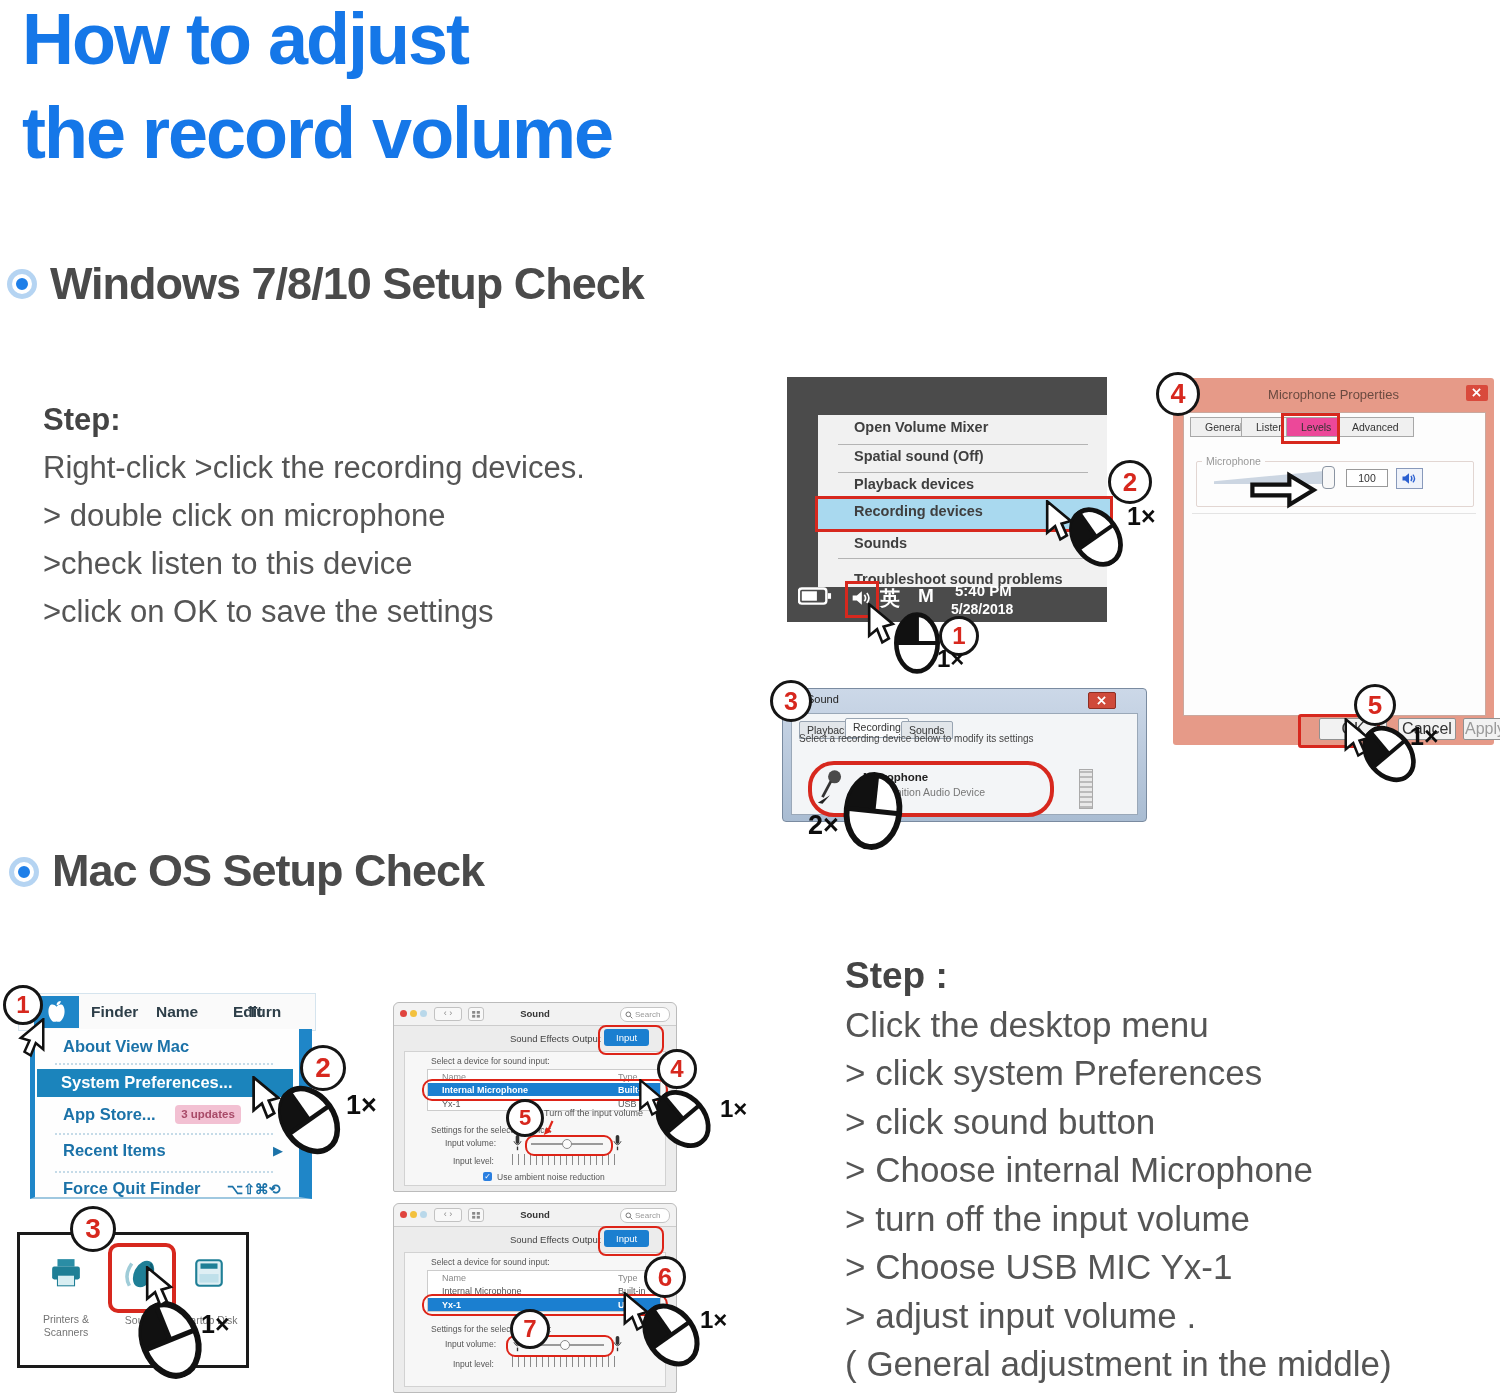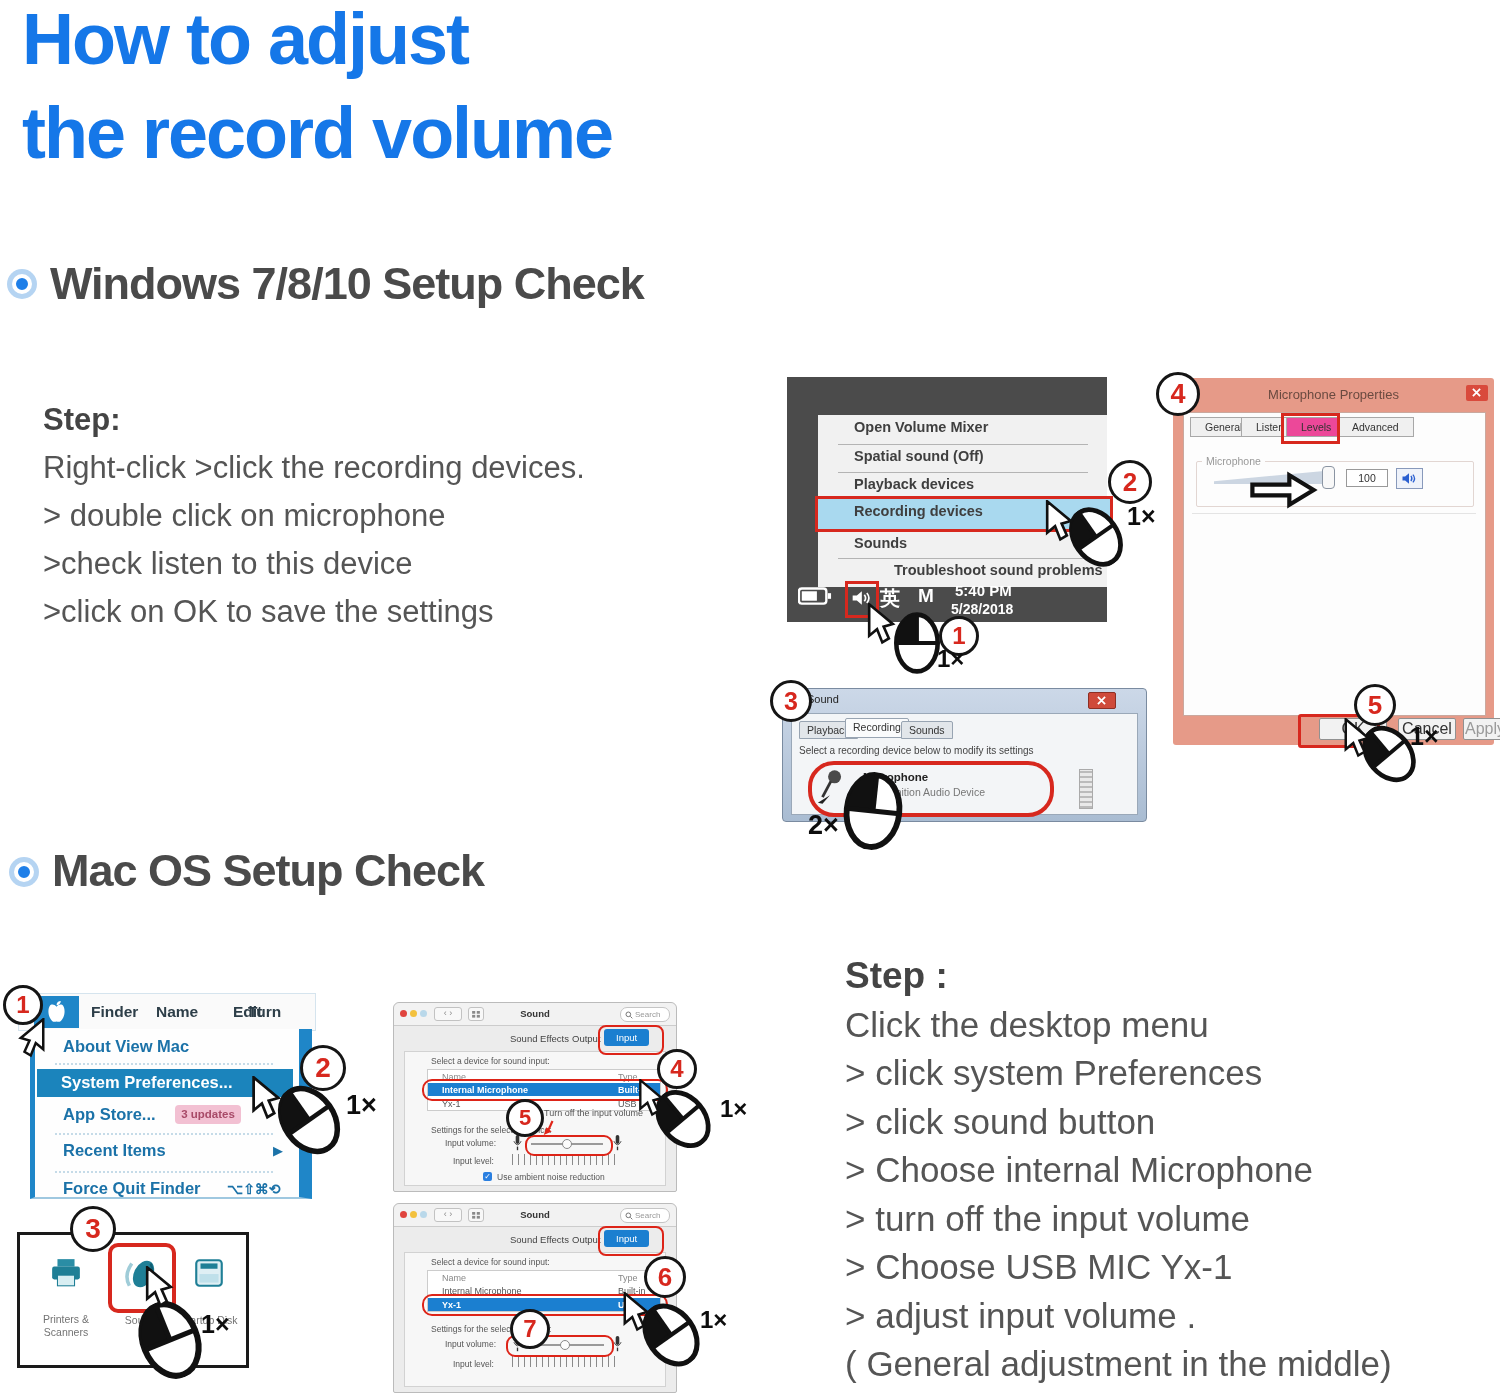--- a/index.html
+++ b/index.html
@@ -112,21 +112,21 @@
       <div class="wmi" style="top:4px;">Open Volume Mixer</div>
       <div class="wsep" style="top:29px;"></div>
       <div class="wmi" style="top:33px;">Spatial sound (Off)</div>
       <div class="wmi" style="top:61px;">Playback devices</div>
       <div class="wsep" style="top:57px;"></div>
       <div class="whl">
         <div class="wmi" style="top:4px;">Recording devices</div>
       </div>
       <div class="wmi" style="top:120px;">Sounds</div>
       <div class="wsep" style="top:143px;"></div>
-      <div class="wmi" style="top:147px;margin-left:40px;">Troubleshoot sound problems</div>
+      <div class="wmi" style="top:156px;">Troubleshoot sound problems</div>
     </div>
 
     <svg class="abs" style="left:11px;top:209px;width:34px;height:20px;" viewBox="0 0 36 20">
       <rect x="1" y="2" width="29" height="16" rx="3" fill="none" stroke="#fff" stroke-width="2.5"></rect>
       <rect x="4" y="5" width="16" height="10" fill="#fff"></rect>
       <rect x="31.5" y="7" width="3.5" height="6" fill="#fff"></rect>
     </svg>
     <div class="abs" style="left:58px;top:204px;width:28px;height:31px;border:3px solid #d7281e;">
       <svg style="position:absolute;left:3px;top:4px;width:20px;height:20px;" viewBox="0 0 24 24">
         <path d="M2 9 v6 h5 l6 5 V4 L7 9 Z" fill="#fff"></path>
@@ -168,21 +168,21 @@
     <div class="abs" style="left:305px;top:3px;width:26px;height:15px;background:#cf4a3a;border-radius:2px;
                 border:1px solid #8d2f24;">
       <svg style="position:absolute;left:8px;top:3px;width:9px;height:9px;" viewBox="0 0 10 10">
         <path d="M1 1 L9 9 M9 1 L1 9" stroke="#fff" stroke-width="2"></path>
       </svg>
     </div>
     <div class="abs" style="left:8px;top:24px;width:345px;height:100px;background:#f3f5f7;border:1px solid #9aa8b8;"></div>
     <div class="sndtab" style="left:16px;top:32px;">Playback</div>
     <div class="sndtab" style="left:62px;top:29px;background:#fafbfc;padding-bottom:4px;">Recording</div>
     <div class="sndtab" style="left:118px;top:32px;">Sounds</div>
-    <div class="abs" style="left:16px;top:56px;font-size:10px;color:#444;">Select a recording device below to modify its settings</div>
+    <div class="abs" style="left:16px;top:44px;font-size:10px;color:#444;">Select a recording device below to modify its settings</div>
     <div class="redoval" style="left:25px;top:72px;width:238px;height:48px;"></div>
     <svg class="abs" style="left:33px;top:78px;width:26px;height:40px;z-index:6;" viewBox="0 0 28 40">
       <circle cx="20" cy="9" r="7" fill="#4a4a4a"></circle>
       <line x1="16" y1="14" x2="7" y2="31" stroke="#333" stroke-width="3"></line>
       <path d="M2 37 L15 29 L7 38 Z" fill="#222"></path>
     </svg>
     <div class="abs" style="left:80px;top:82px;font-size:11.5px;font-weight:bold;color:#222;z-index:6;">Microphone</div>
     <div class="abs" style="left:94px;top:97px;font-size:10.5px;color:#777;z-index:6;">Definition Audio Device</div>
     <div class="meter" style="left:296px;top:80px;"></div>
   </div>

